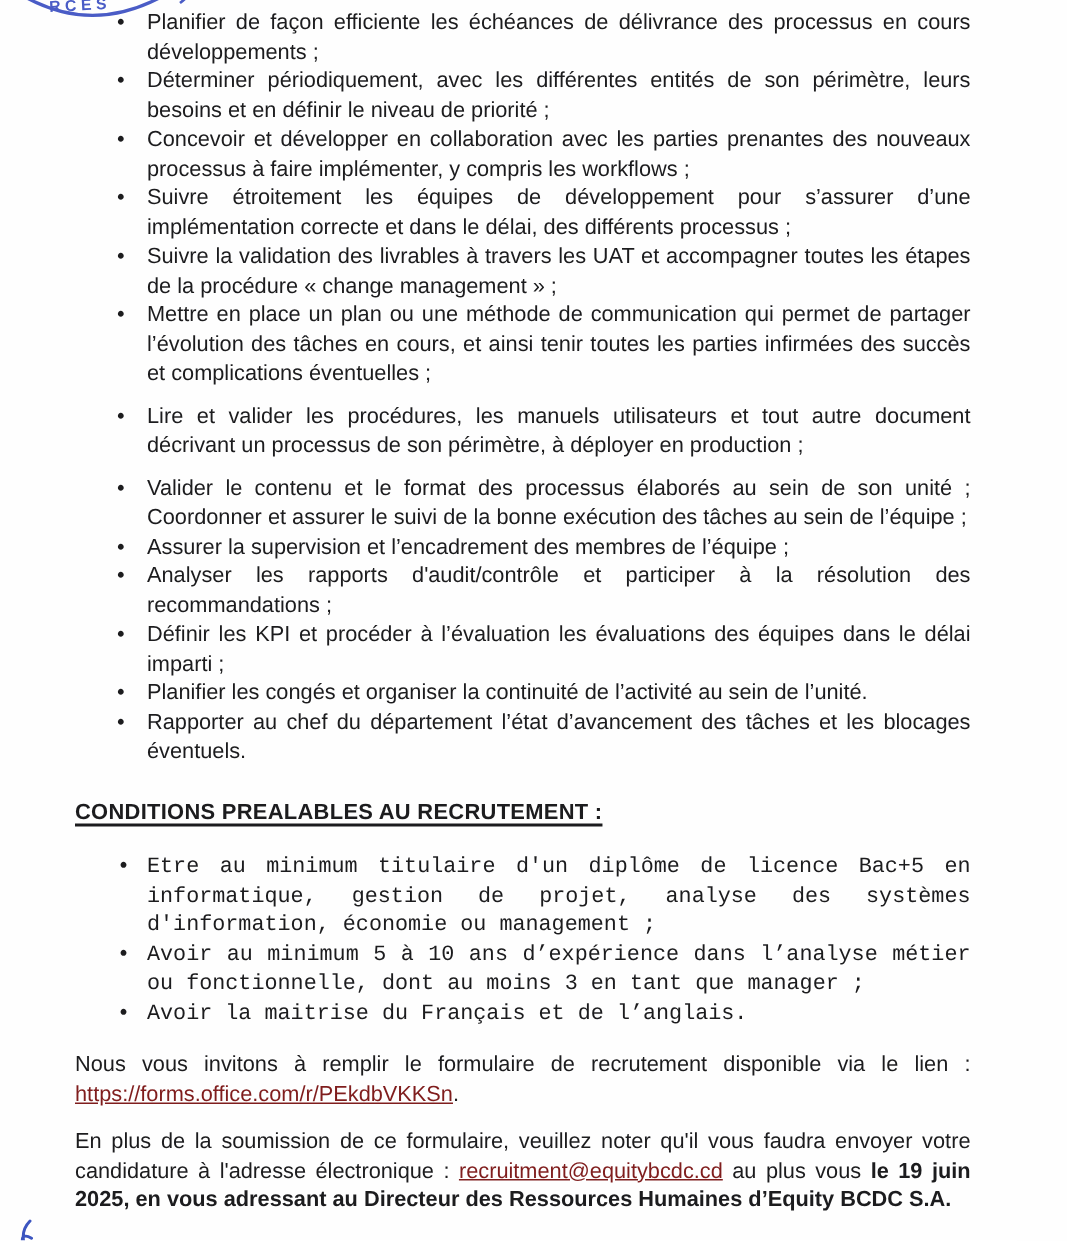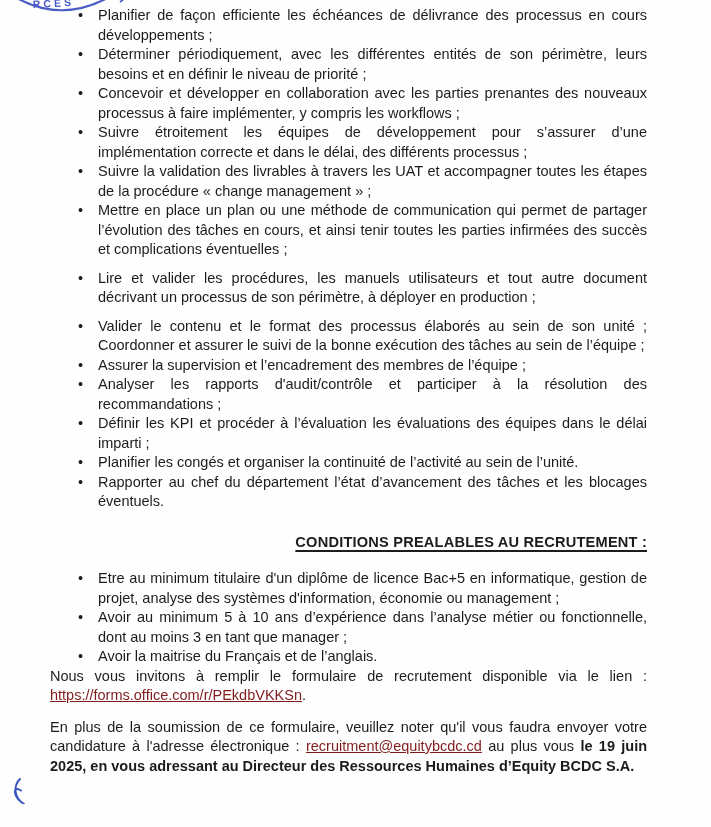--- a/index.html
+++ b/index.html
@@ -18,23 +18,23 @@
   ul.bullets li{position:relative;text-align:justify;}
   ul.bullets li::before{content:"\2022";position:absolute;left:-20px;top:0;}
   li.gap-before{margin-top:9px;}
   h2.section-heading{
     font-size:14.6px;font-weight:700;
     margin:21px 0 17px 0;
     text-decoration:underline;
     text-decoration-thickness:1.5px;
     text-underline-offset:3px;
     letter-spacing:.2px;
-    text-align:right;
+    text-align:left;
   }
-  ul.conditions{}
+  ul.conditions{margin-bottom:15px;font-family:Liberation Mono, monospace;}
   p.para{margin:0 0 12px 0;text-align:justify;}
   p.para:last-child{margin-bottom:0;}
   .link{color:#7f1d1d;text-decoration:underline;cursor:pointer;}
   strong{font-weight:700;}
   .stamp{position:absolute;top:0;left:538;pointer-events:none;}
   .stamp text{
     font-family:"Liberation Sans",sans-serif;
     font-weight:700;font-size:10.5px;letter-spacing:3px;
   }
   .signature{position:absolute;left:612;top:799;pointer-events:none;}

